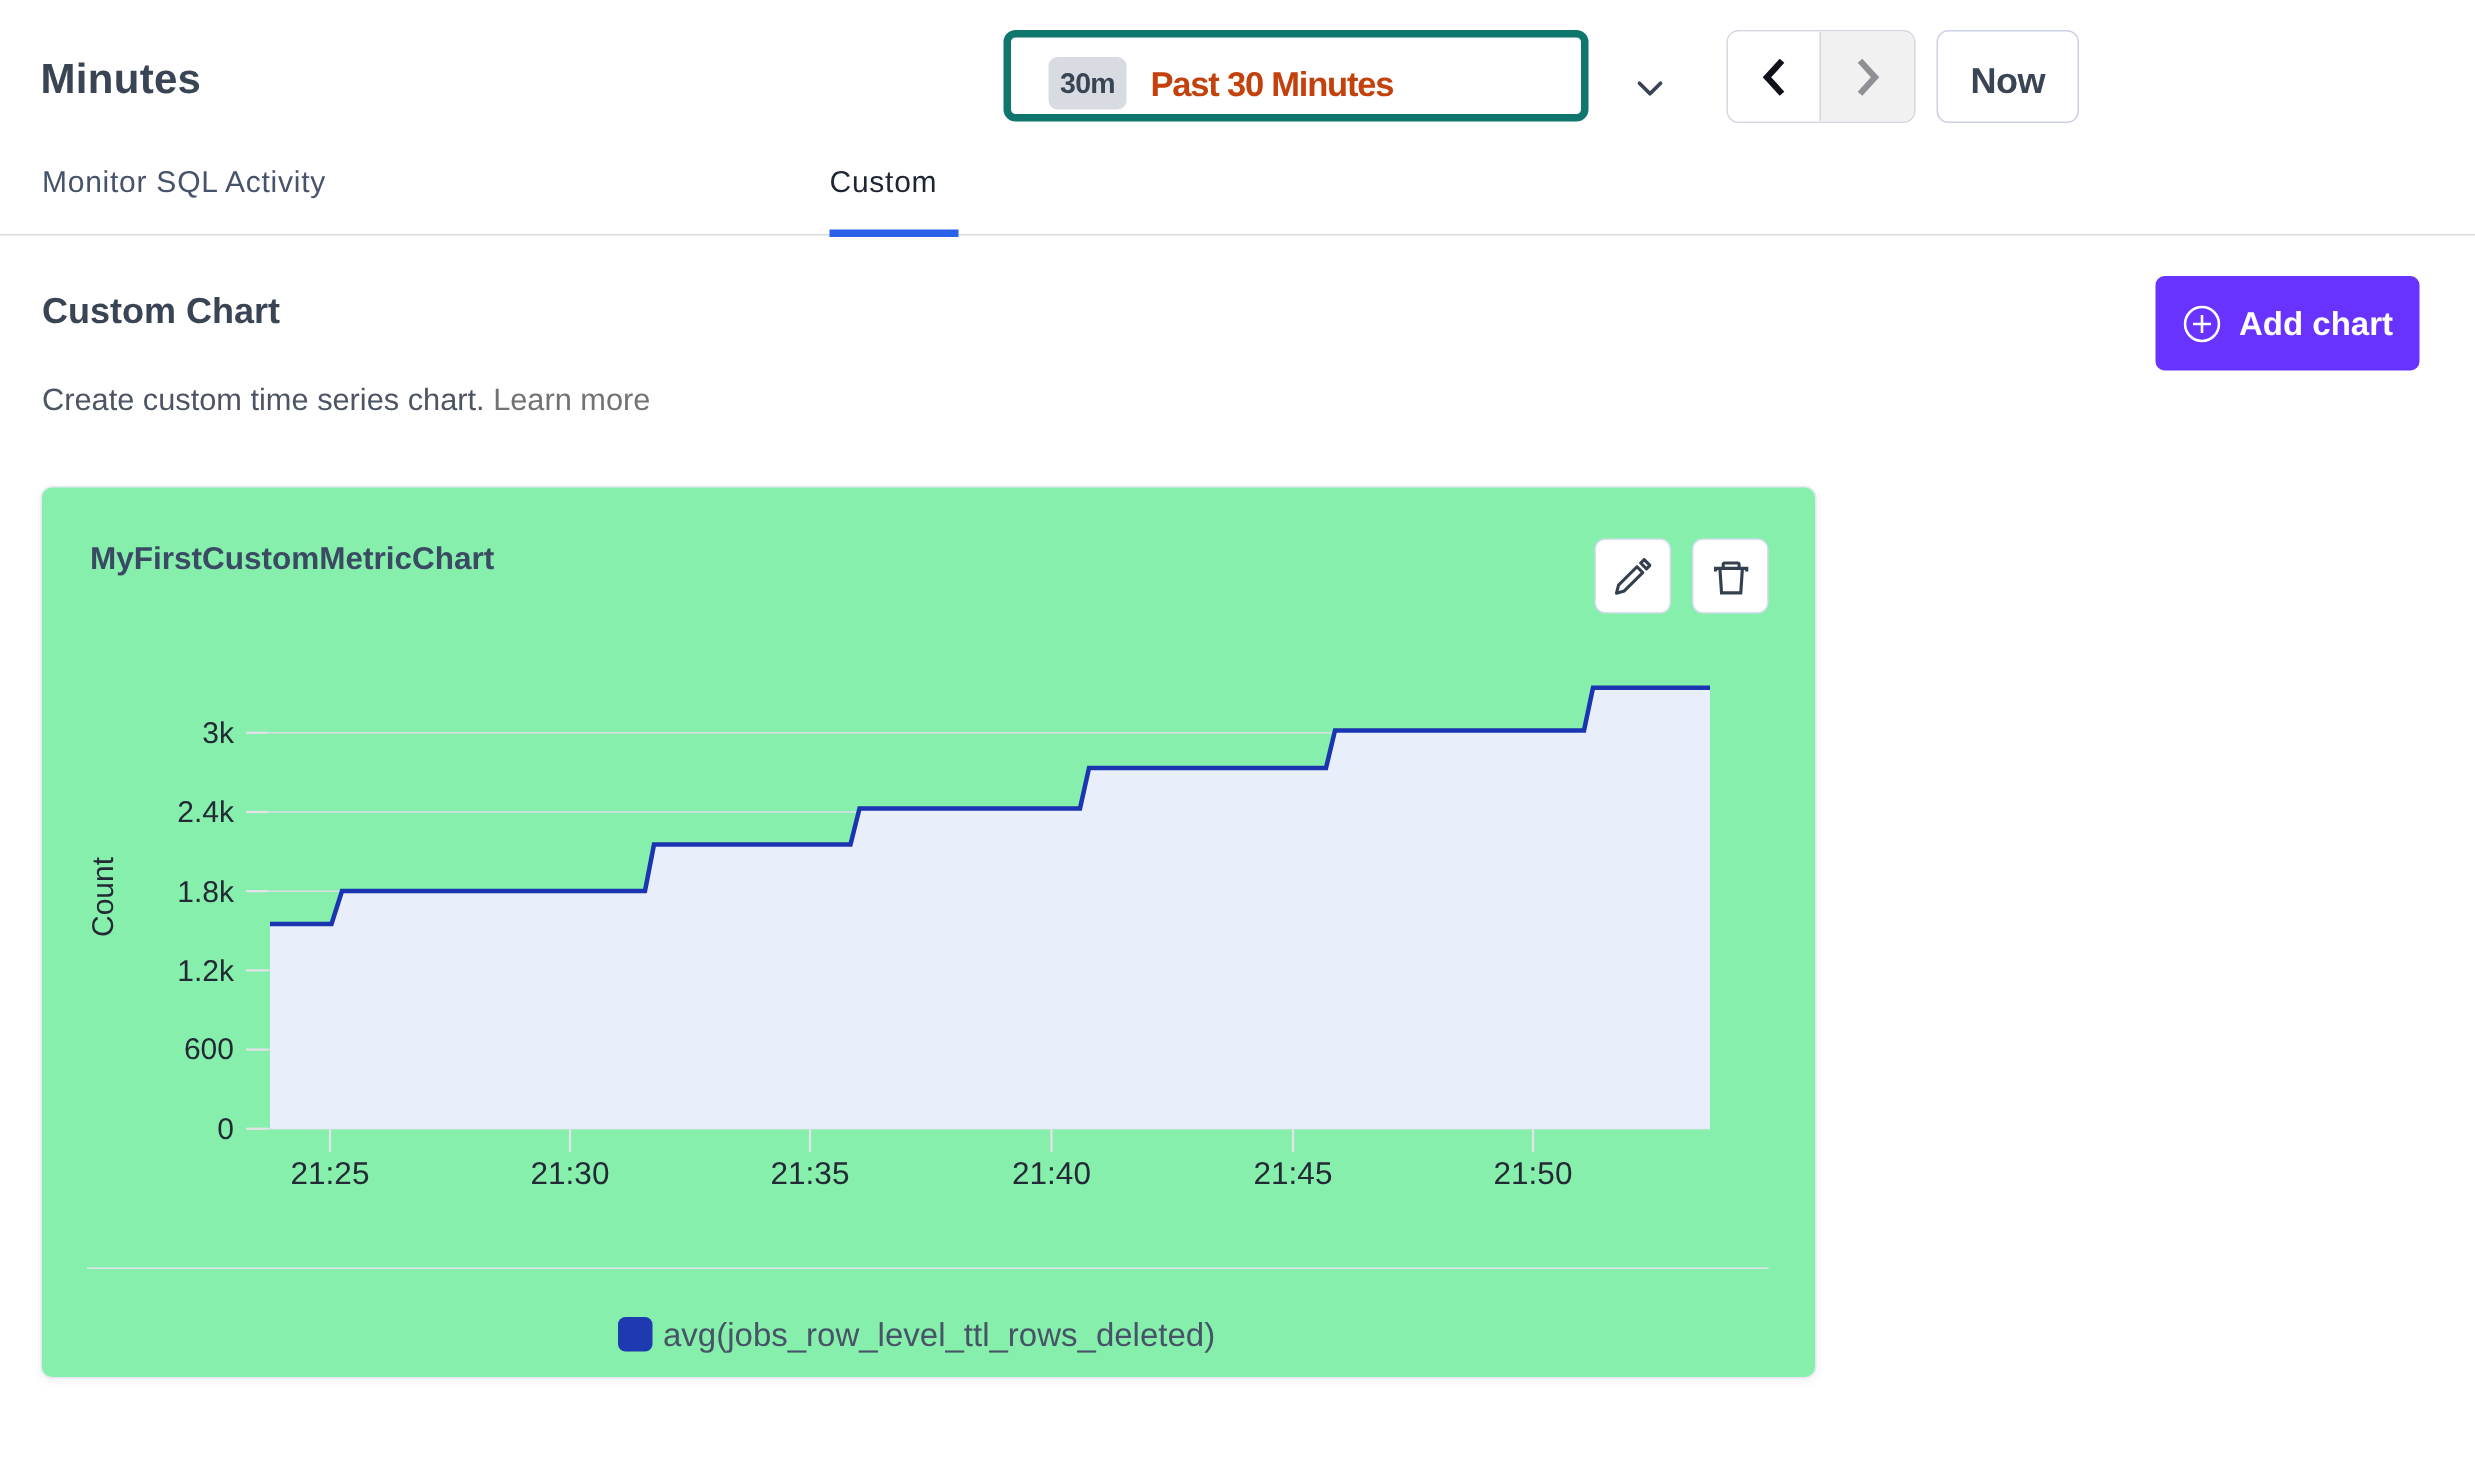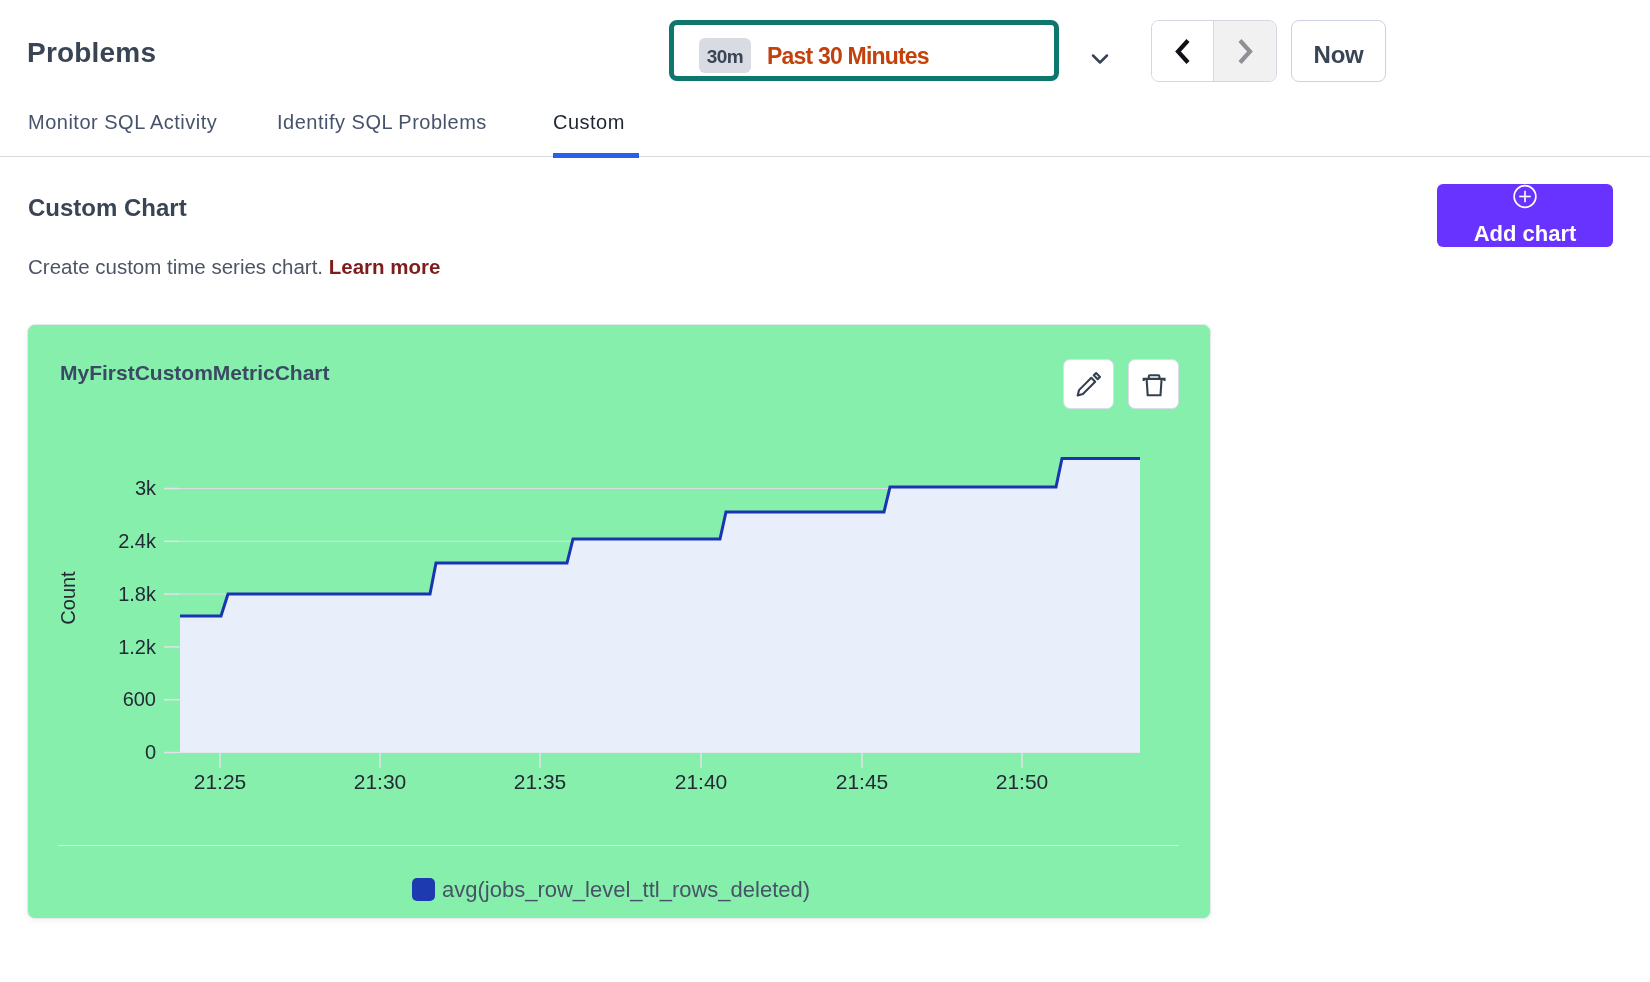--- a/index.html
+++ b/index.html
@@ -24,36 +24,36 @@
   .tab { top:111px; font-size:20px; letter-spacing:0.5px; color:#46536b; }
   #tab1 { left:28px; }
   #tab2 { left:277px; }
   #tab3 { left:553px; color:#1f2633; }
   #tabline { left:0; top:156px; width:1650px; height:1px; background:#d9dadf; }
   #tabund { left:553px; top:153px; width:86px; height:5px; background:#2a61e8; }
 
   
   #h-custom { left:28px; top:194px; font-size:24px; font-weight:bold; color:#394455; }
   #subtext { left:28px; top:255px; font-size:20.5px; color:#4d5564; }
-  #subtext a { color:#7f1d1d; font-weight:bold; text-decoration:none; }
+  #subtext a { color:#737373; font-weight:normal; text-decoration:none; }
 
   
-  #btn-add { left:1437px; top:184px; width:176px; height:63px; background:#6933ff; border-radius:6px; color:#ffffff; display:flex; align-items:center; justify-content:center; gap:12px; font-size:22px; font-weight:bold;flex-direction:column; }
+  #btn-add { left:1437px; top:184px; width:176px; height:63px; background:#6933ff; border-radius:6px; color:#ffffff; display:flex; align-items:center; justify-content:center; gap:12px; font-size:22px; font-weight:bold; }
 
   
   #card { left:27px; top:324px; width:1184px; height:595px; background:#86efac; border:1px solid #e5e8ef; border-radius:8px; box-shadow:0 2px 6px rgba(60,70,100,0.07); }
   #card-title { left:32px; top:36px; font-size:21px; font-weight:bold; color:#3b4a63; }
   .iconbtn { top:34px; width:51px; height:50px; border:1px solid #d8dcec; border-radius:7px; background:#fff; display:flex; align-items:center; justify-content:center; }
   #btn-edit { left:1035px; }
   #btn-del { left:1100px; }
 </style>
 </head>
 <body>
 <div id="page">
-  <div class="abs" id="h-metrics">Problems</div>
+  <div class="abs" id="h-metrics">Minutes</div>
 
   <div class="abs" id="dd">
     <div class="abs" id="dd-badge">30m</div>
     <div class="abs" id="dd-label">Past 30 Minutes</div>
     <svg class="abs" id="dd-chev" width="18" height="12" viewBox="0 0 18 12">
         <polyline points="2,2.5 9,9.5 16,2.5" fill="none" stroke="#394455" stroke-width="2.5" stroke-linecap="round" stroke-linejoin="round"></polyline>
       </svg>
   </div>
 
   <div class="abs" id="navgrp">
@@ -64,21 +64,20 @@
       </div>
     <div id="nav-r">
         <svg width="19" height="29" viewBox="0 0 19 29">
           <polyline points="4,3.5 14,14.5 4,25.5" fill="none" stroke="#8f9094" stroke-width="4.2"></polyline>
         </svg>
       </div>
   </div>
   <div class="abs" id="btn-now">Now</div>
 
   <div class="abs tab" id="tab1">Monitor SQL Activity</div>
-  <div class="abs tab" id="tab2">Identify SQL Problems</div>
   <div class="abs tab" id="tab3">Custom</div>
   <div class="abs" id="tabline"></div>
   <div class="abs" id="tabund"></div>
 
   <div class="abs" id="h-custom">Custom Chart</div>
   <div class="abs" id="subtext">Create custom time series chart. <a>Learn more</a></div>
 
   <div class="abs" id="btn-add">
     <svg width="26" height="26" viewBox="0 0 26 26">
         <circle cx="13" cy="13" r="11.3" fill="none" stroke="#fff" stroke-width="1.7"></circle>

